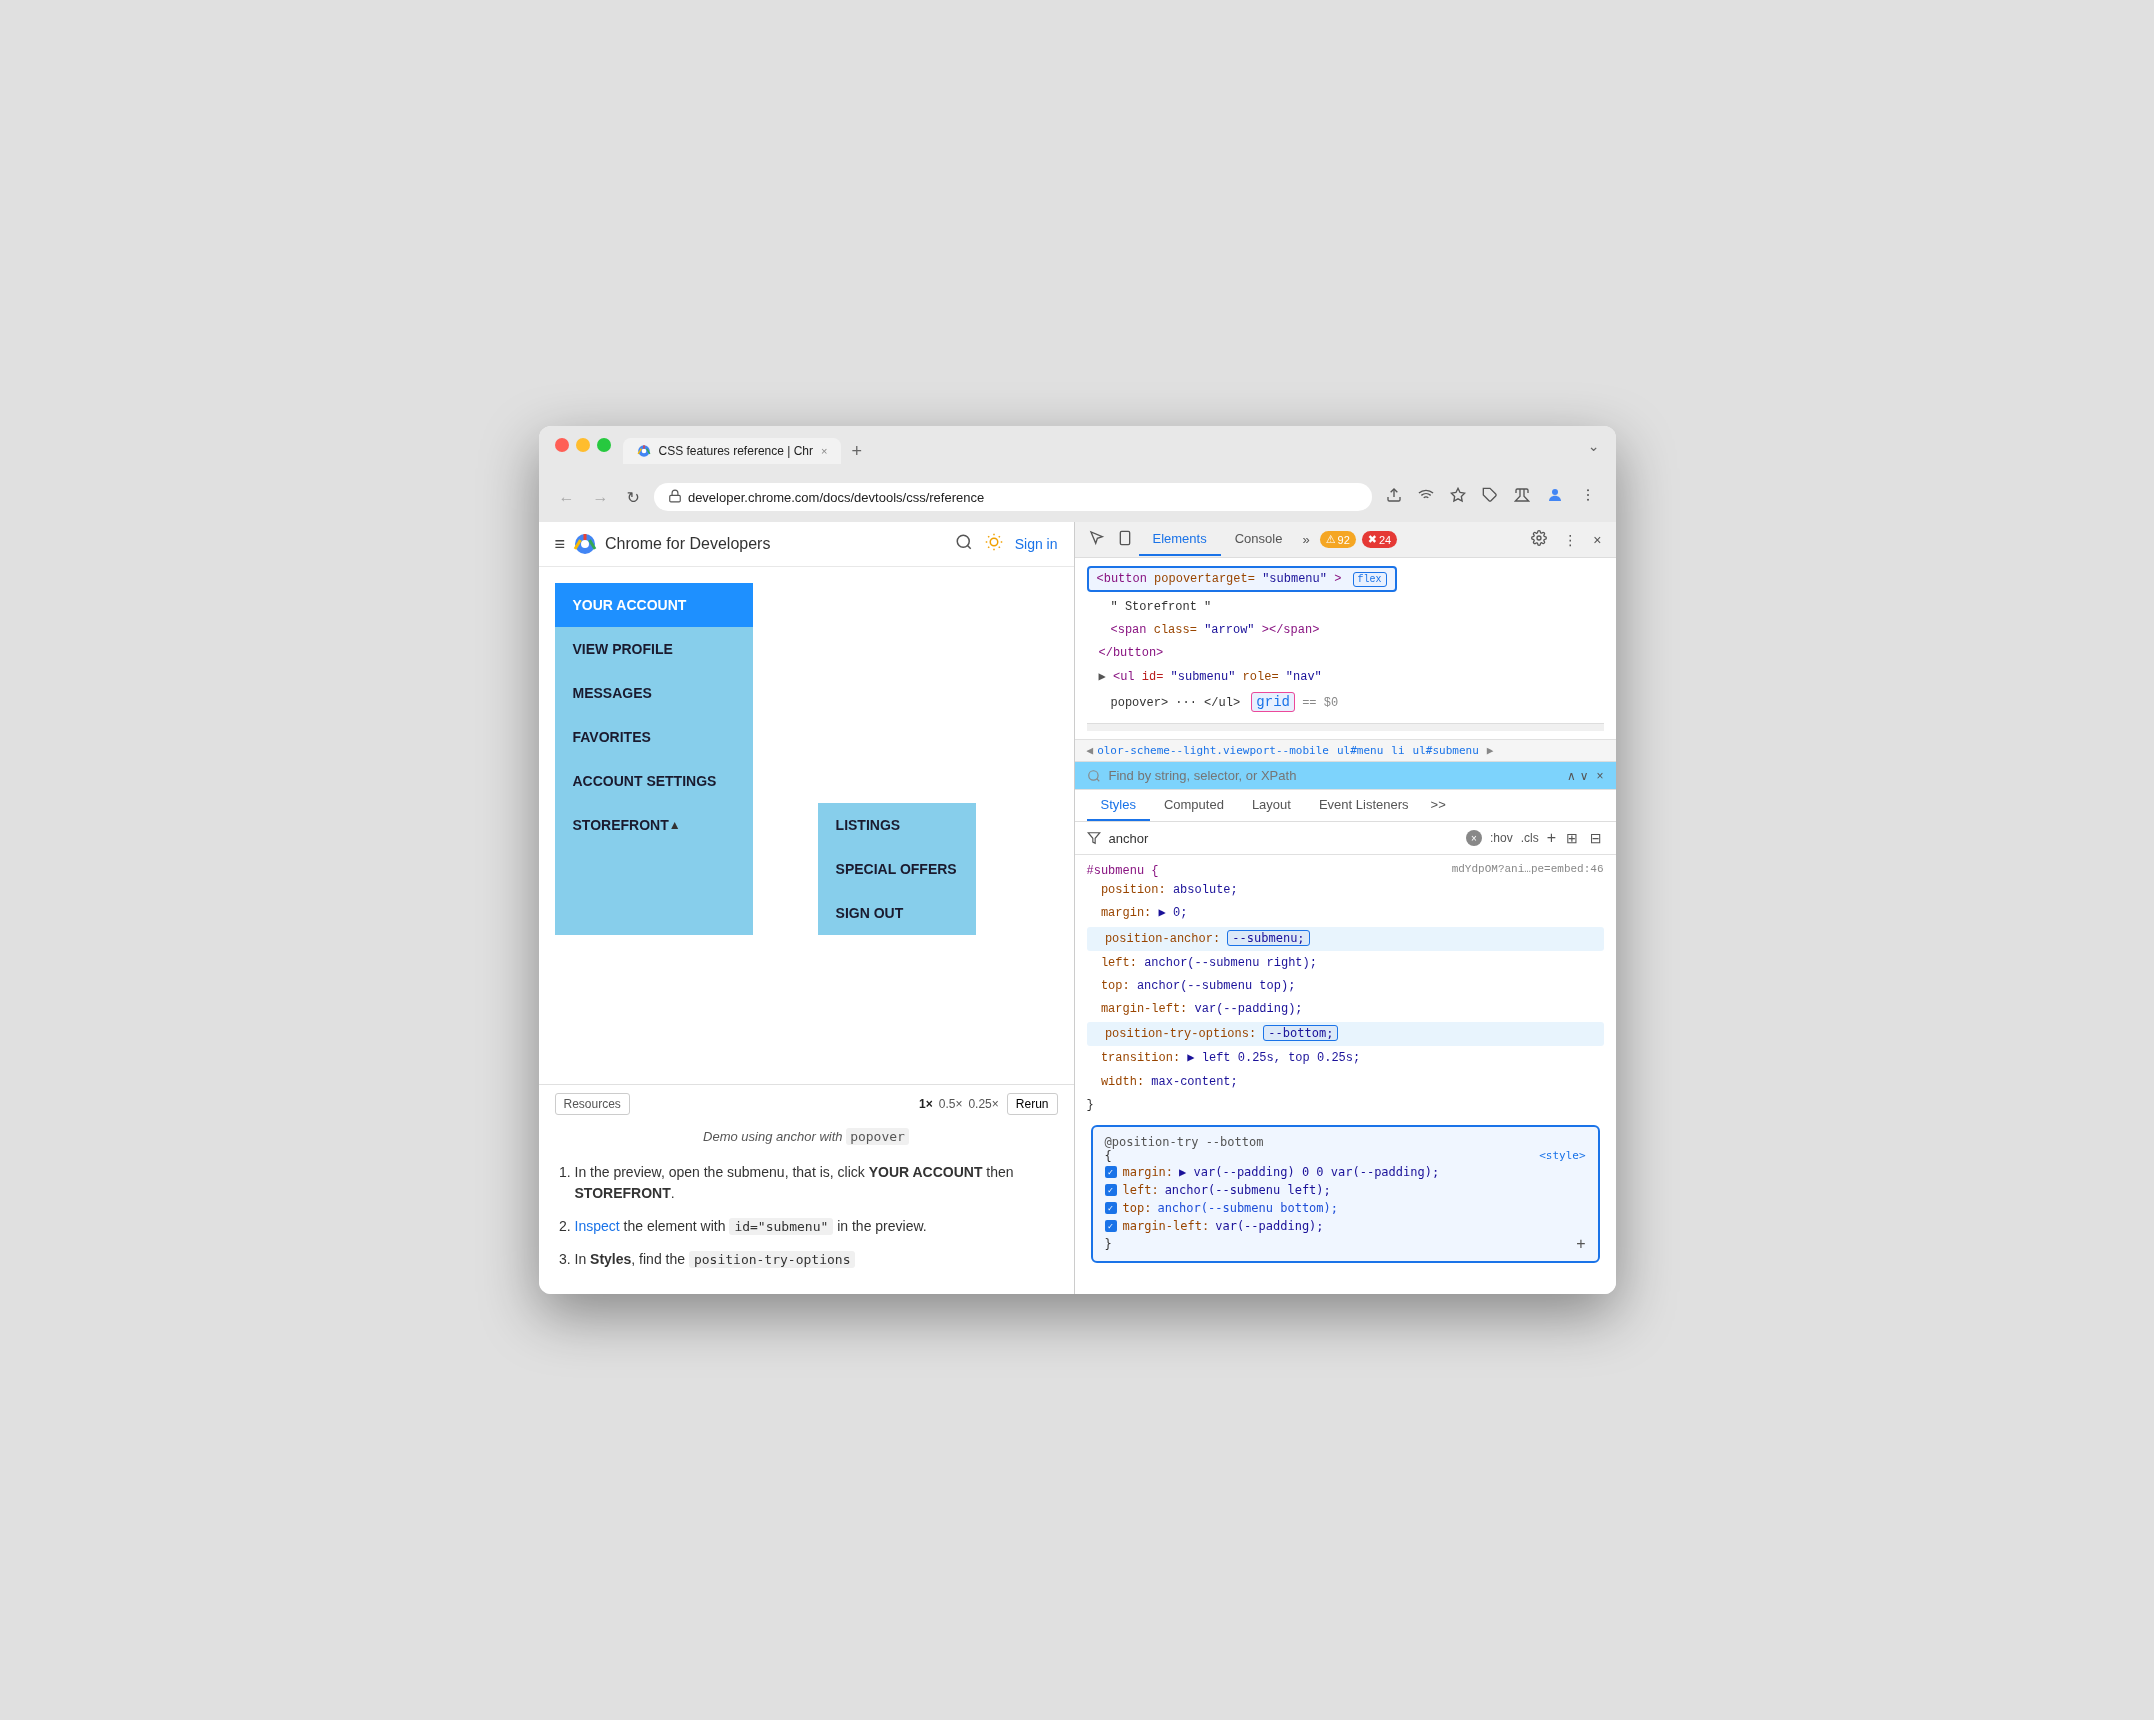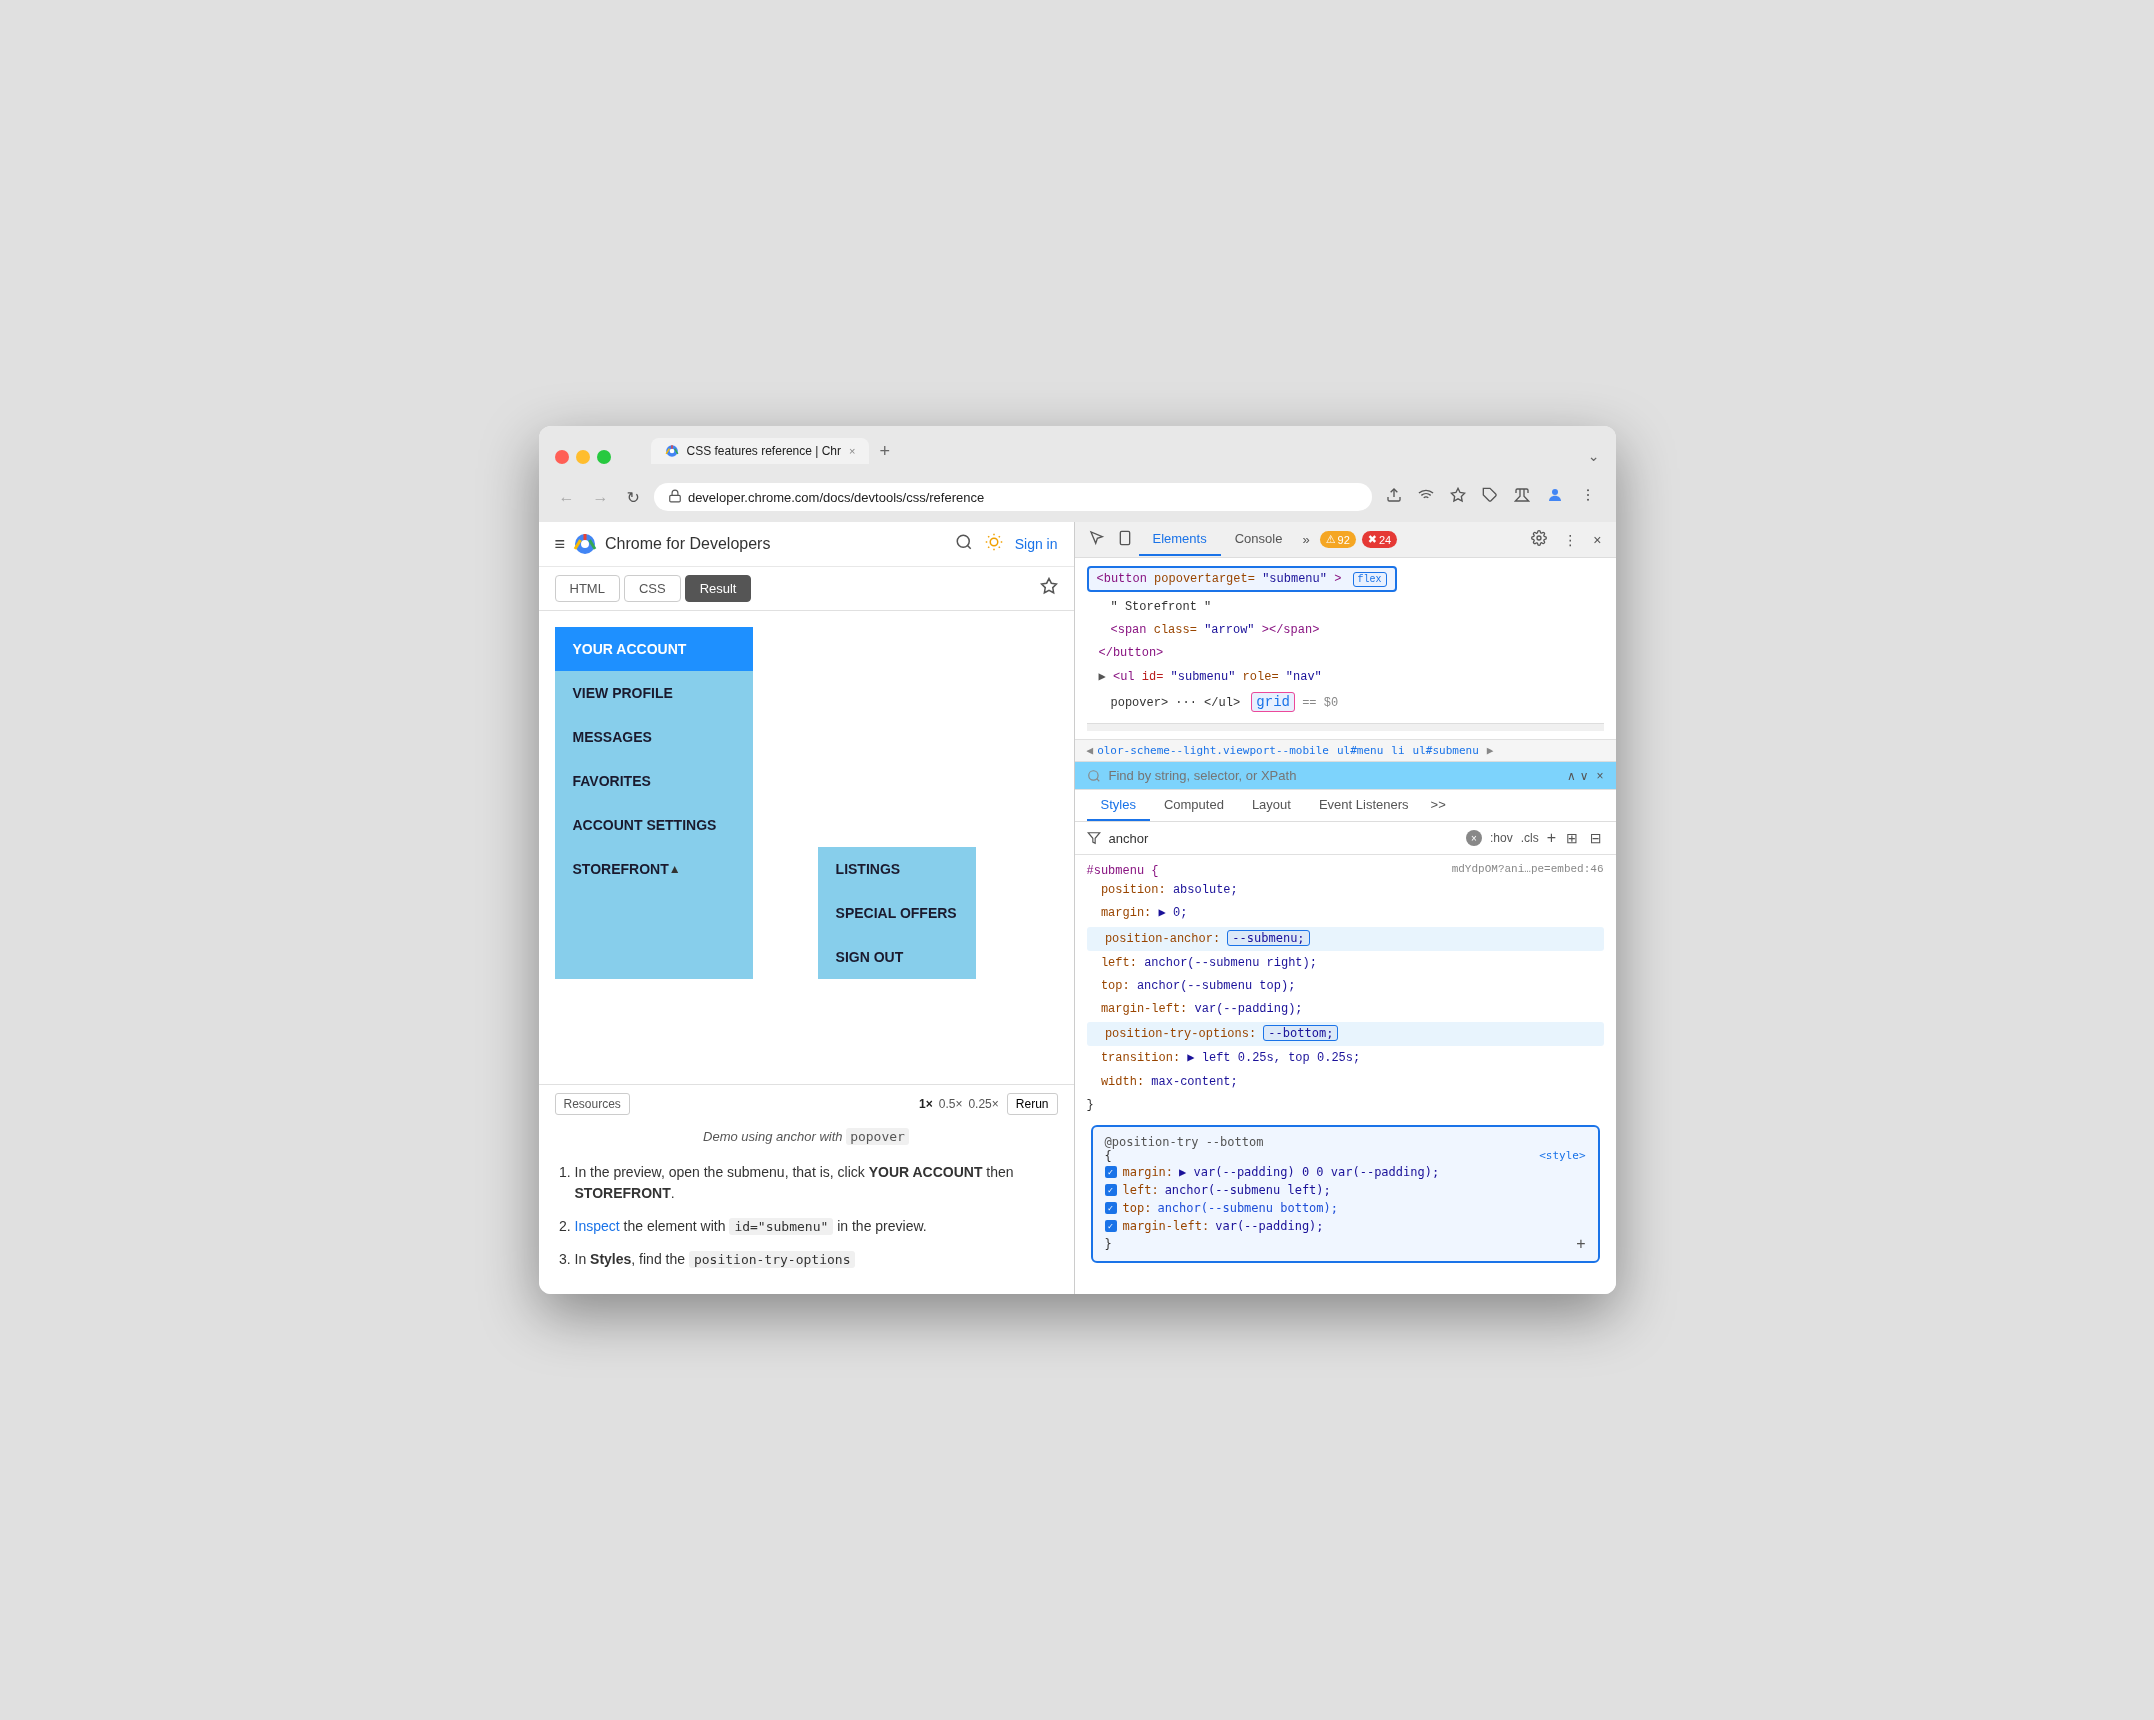--- a/index.html
+++ b/index.html
@@ -23,22 +23,22 @@
     
     .title-bar {
       background: #e8e8e8;
       padding: 12px 16px 0;
       display: flex;
       flex-direction: column;
     }
 
     .title-bar-top {
       display: flex;
-      align-items: flex-end;
-      gap: 28px;
+      align-items: flex-start;
+      gap: 0;
       margin-bottom: 10px;
     }
 
     .traffic-lights {
       display: flex;
       gap: 7px;
     }
 
     .traffic-light {
       width: 14px;
@@ -854,30 +854,20 @@
               <line x1="1" y1="12" x2="3" y2="12"></line>
               <line x1="21" y1="12" x2="23" y2="12"></line>
               <line x1="4.22" y1="19.78" x2="5.64" y2="18.36"></line>
               <line x1="18.36" y1="5.64" x2="19.78" y2="4.22"></line>
             </svg>
           </span>
           <span class="sign-in-btn">Sign in</span>
         </div>
       </div>
 
-      <div class="code-tabs">
-        <button class="code-tab">HTML</button>
-        <button class="code-tab">CSS</button>
-        <button class="code-tab active">Result</button>
-        <span class="code-tab-settings">
-          <svg width="18" height="18" viewBox="0 0 24 24" fill="none" stroke="#555" stroke-width="2">
-            <polygon points="12 2 15.09 8.26 22 9.27 17 14.14 18.18 21.02 12 17.77 5.82 21.02 7 14.14 2 9.27 8.91 8.26 12 2"></polygon>
-          </svg>
-        </span>
-      </div>
 
       <div class="preview-area">
 
         <div class="account-menu">
           <div class="menu-header">YOUR ACCOUNT</div>
           <div class="menu-items">
             <div class="menu-item">
               <span>VIEW PROFILE</span>
             </div>
             <div class="menu-item">

